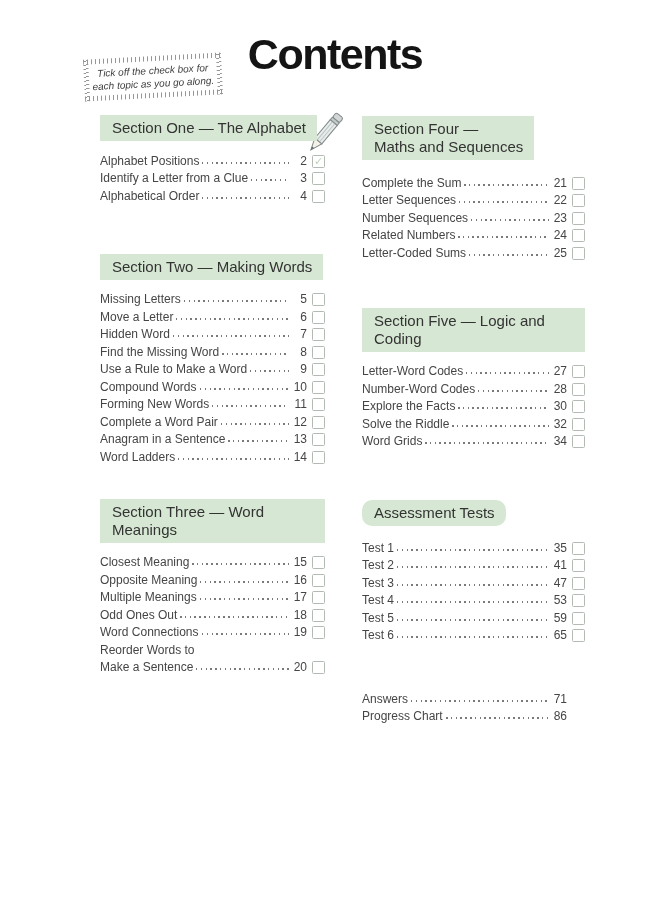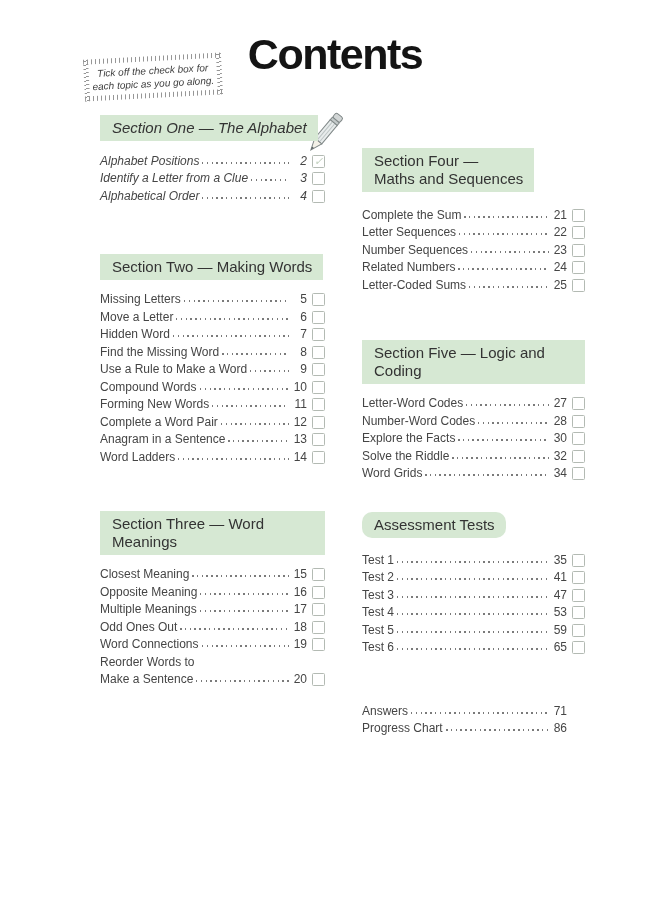--- a/index.html
+++ b/index.html
@@ -45,24 +45,24 @@
 
   .section-header{
     display:inline-block;background:var(--green);
     padding:4px 11px 4px 12px;margin-bottom:9px;
     font-size:15px;line-height:18px;color:var(--header-ink);
     white-space:pre-line;
   }
   .section[data-key="four"] .section-header{margin-bottom:12px;}
   .section[data-key="assessment"] .section-header{margin-bottom:11px;border-radius:10px;}
 
-  .section[data-key="one"]{margin-bottom:51px;font-style:italic;}
-  .section[data-key="two"]{margin-bottom:47px;}
-  .section[data-key="four"]{margin-bottom:48px;margin-top:32px;}
-  .section[data-key="five"]{margin-bottom:32px;}
+  .section[data-key="one"]{margin-bottom:51px;}
+  .section[data-key="two"]{margin-bottom:35px;}
+  .section[data-key="four"]{margin-bottom:48px;}
+  .section[data-key="five"]{margin-bottom:52px;}
   .section[data-key="assessment"]{margin-bottom:46px;}
 
   .row{display:flex;align-items:flex-end;height:17.5px;font-size:12px;color:var(--ink);}
   .label{white-space:nowrap;}
   .dots{
     flex:1;height:2px;align-self:flex-end;margin:0 3px 4px 3px;
     background:repeating-linear-gradient(90deg,var(--dot) 0 1.5px,transparent 1.5px 4.8px);
   }
   .pagenum{min-width:15px;text-align:right;}
   .checkbox{

